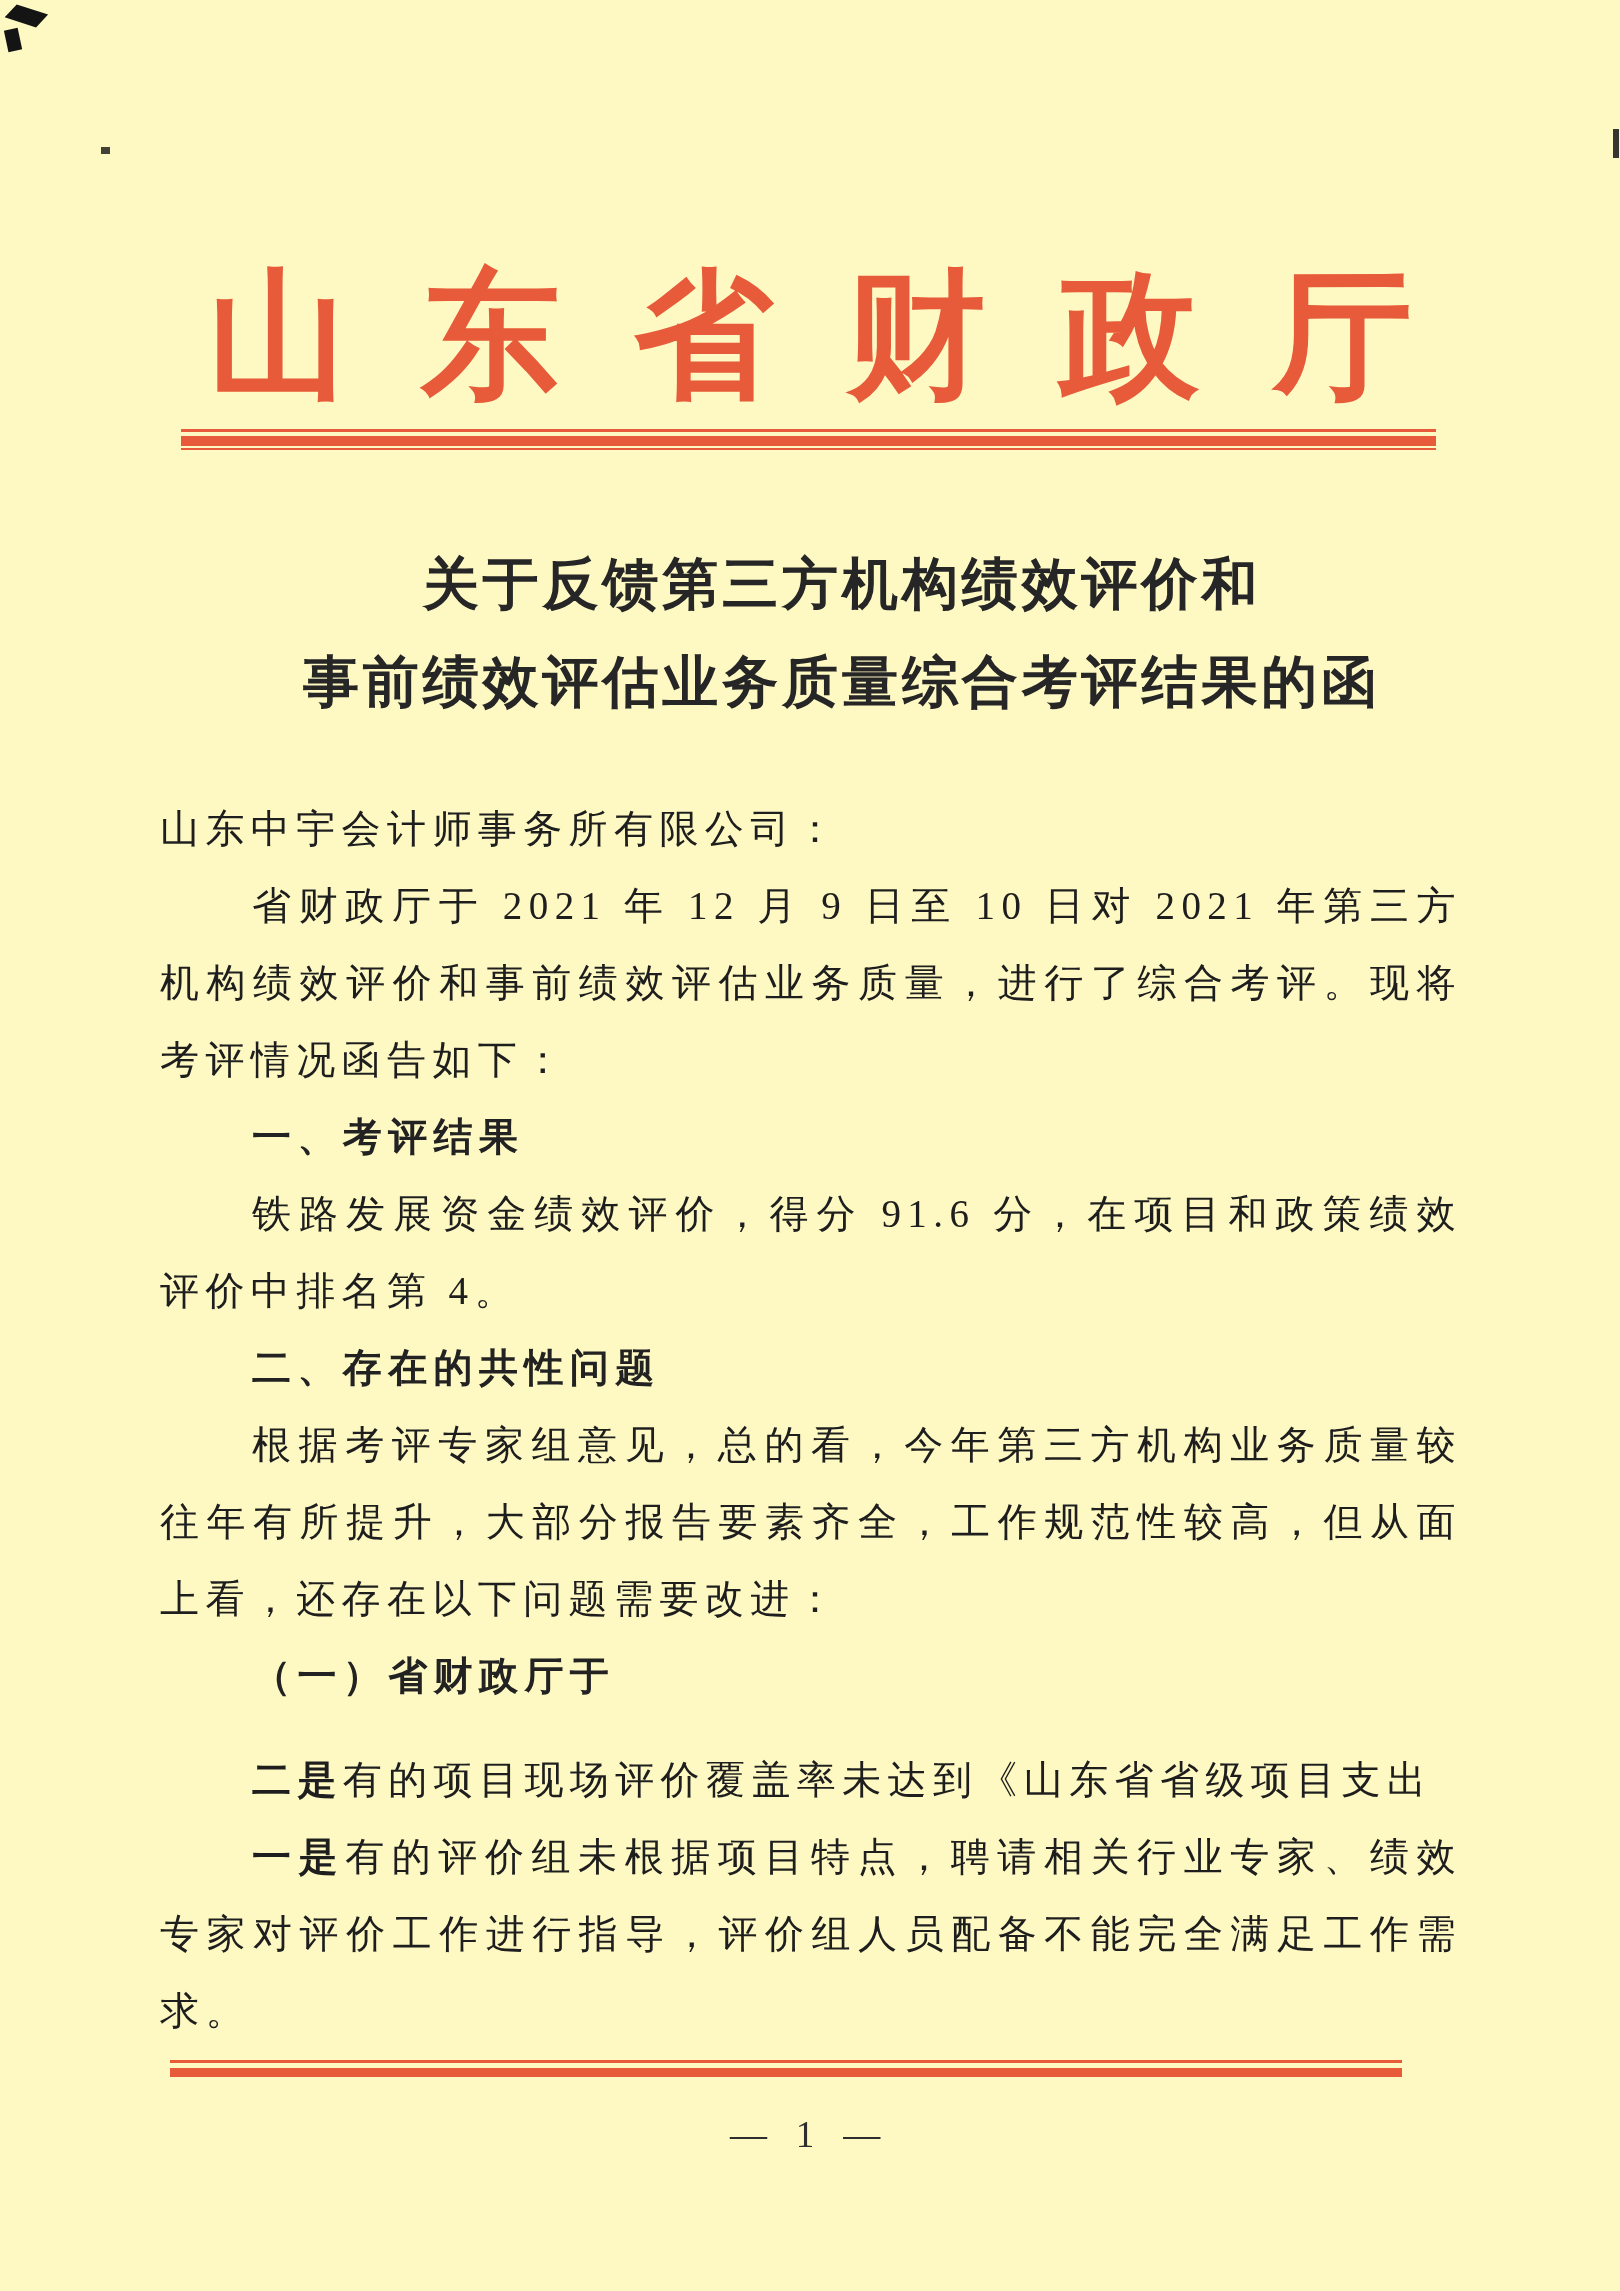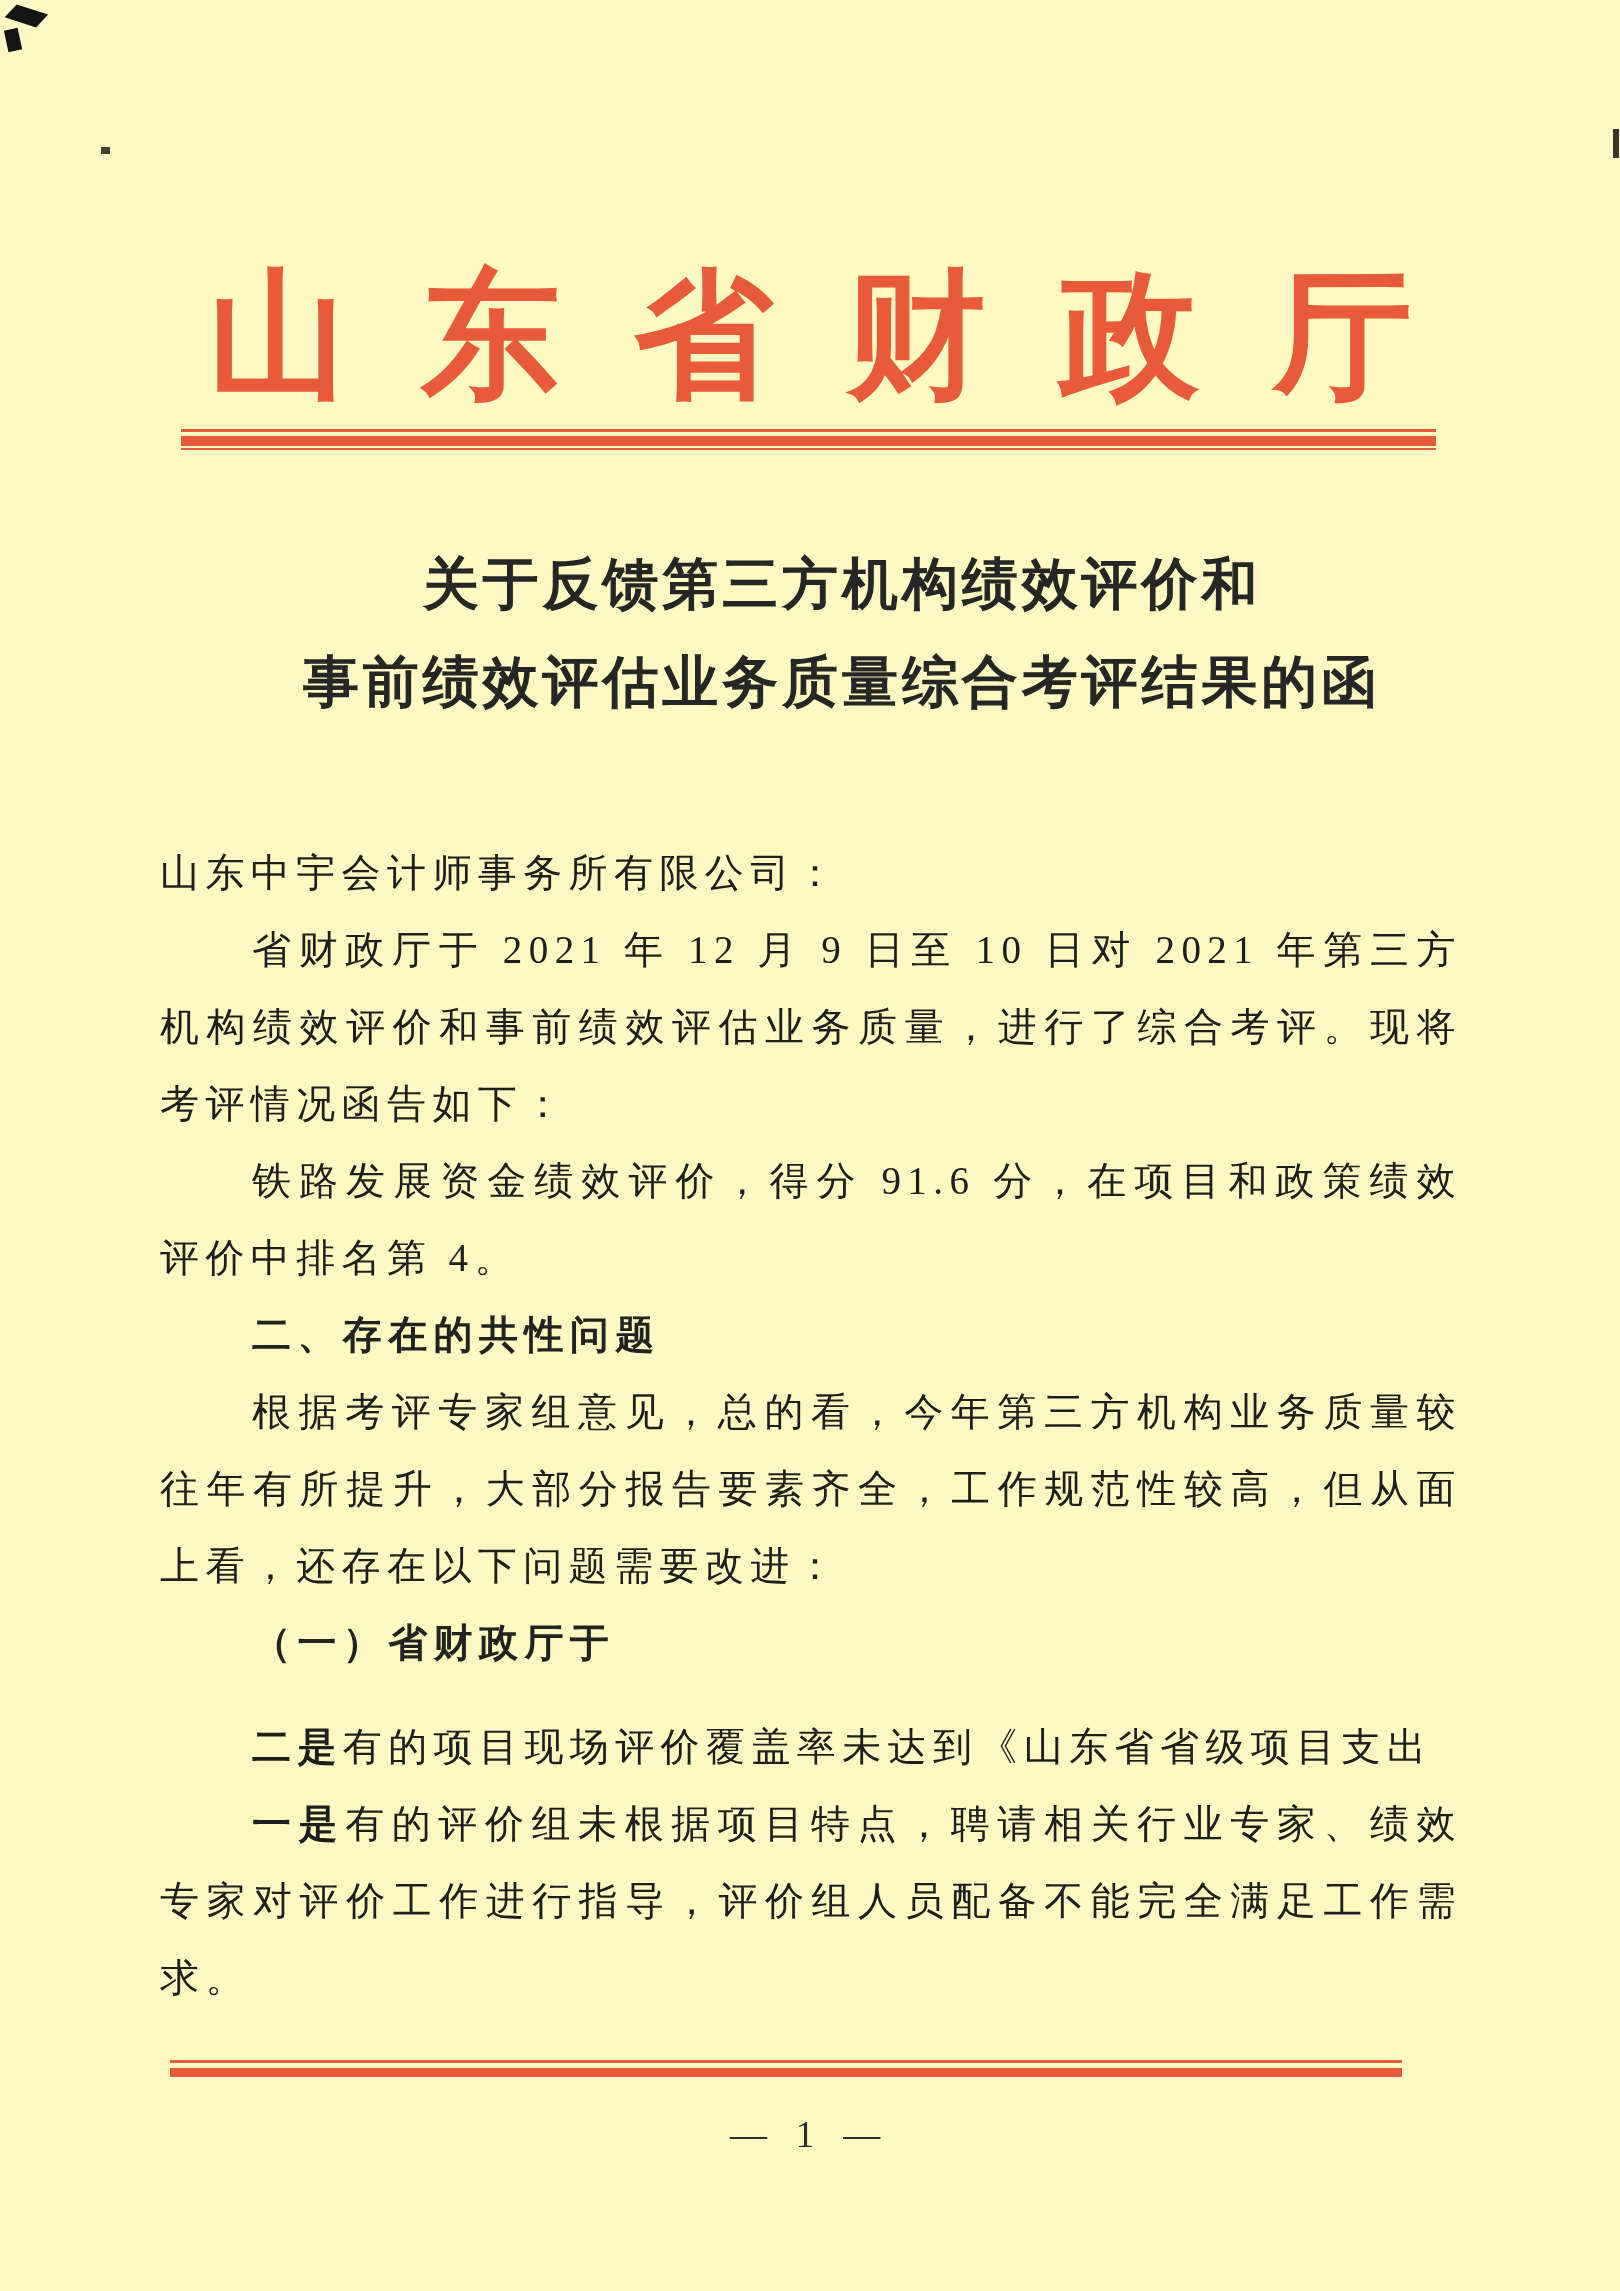--- a/index.html
+++ b/index.html
@@ -35,21 +35,21 @@
     position:absolute;top:535px;left:0;width:100%;
     text-align:center;
     font-size:56px;line-height:98px;
     font-weight:bold;
     color:#262626;
     letter-spacing:3.9px;
     padding-left:32px;
   }
   
   .body{
-    position:absolute;top:834px;left:160px;width:1302px;
+    position:absolute;top:790px;left:160px;width:1302px;
     font-size:39px;line-height:77px;
     color:#1e1e1e;
     letter-spacing:6.4px;
     text-align:justify;
     text-justify:inter-character;
   }
   .body p,.body h3{margin:0;padding:0;font-size:39px;line-height:77px;}
   .para{text-indent:92px;}
   .heading{text-indent:92px;font-weight:bold;color:#222;}
   .recipient{text-indent:0;}
@@ -93,20 +93,21 @@
   <div class="doc-title">
     <div>关于反馈第三方机构绩效评价和</div>
     <div>事前绩效评估业务质量综合考评结果的函</div>
   </div>
 
   <div class="body">
     <p class="recipient">山东中宇会计师事务所有限公司：</p>
 
     <p class="para">省财政厅于 2021 年 12 月 9 日至 10 日对 2021 年第三方机构绩效评价和事前绩效评估业务质量，进行了综合考评。现将考评情况函告如下：</p>
 
+    <h3 class="heading">一、考评结果</h3>
 
     <p class="para">铁路发展资金绩效评价，得分 91.6 分，在项目和政策绩效评价中排名第 4。</p>
 
     <h3 class="heading">二、存在的共性问题</h3>
 
     <p class="para">根据考评专家组意见，总的看，今年第三方机构业务质量较往年有所提升，大部分报告要素齐全，工作规范性较高，但从面上看，还存在以下问题需要改进：</p>
 
     <h3 class="heading">（一）省财政厅于</h3>
 
     <p class="para last"><span class="lead">二是</span><span>有的项目现场评价覆盖率未达到《山东省省级项目支出</span></p>

